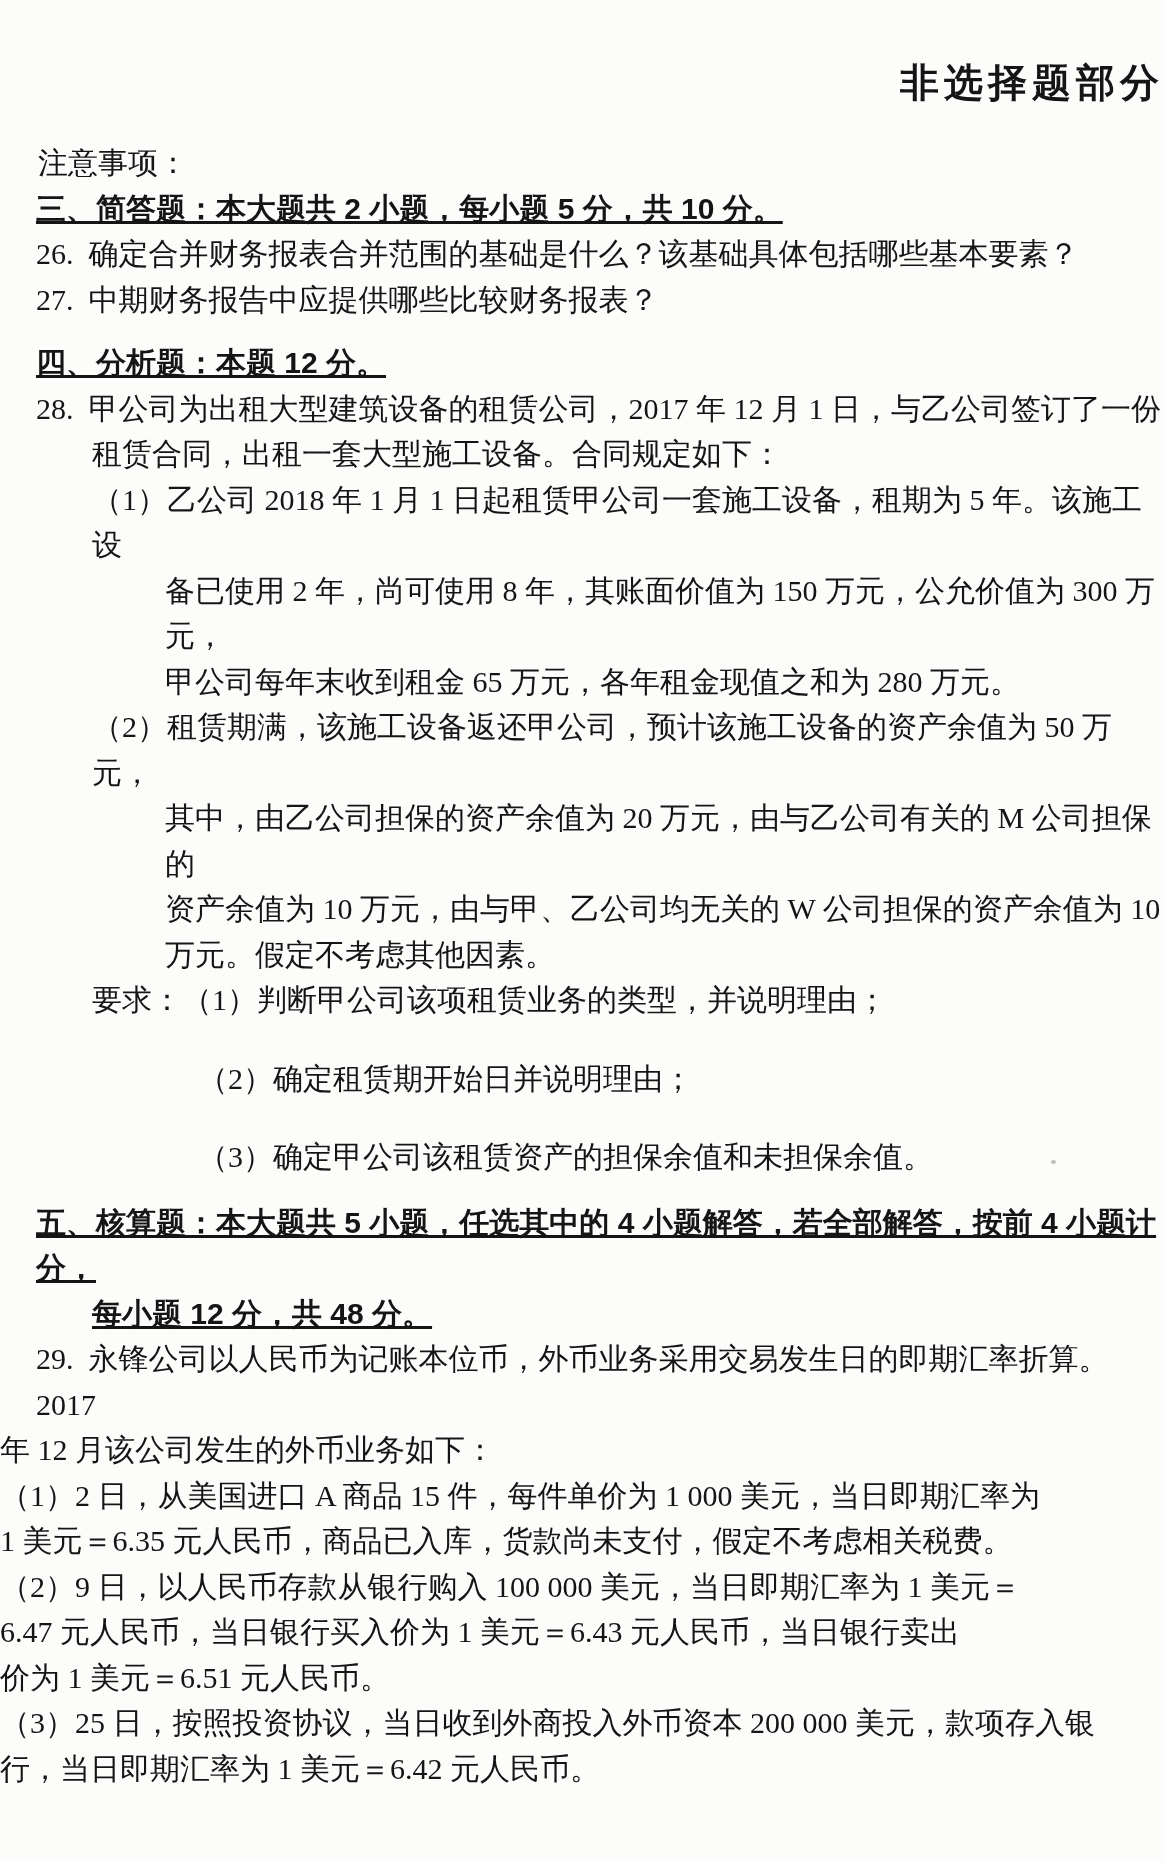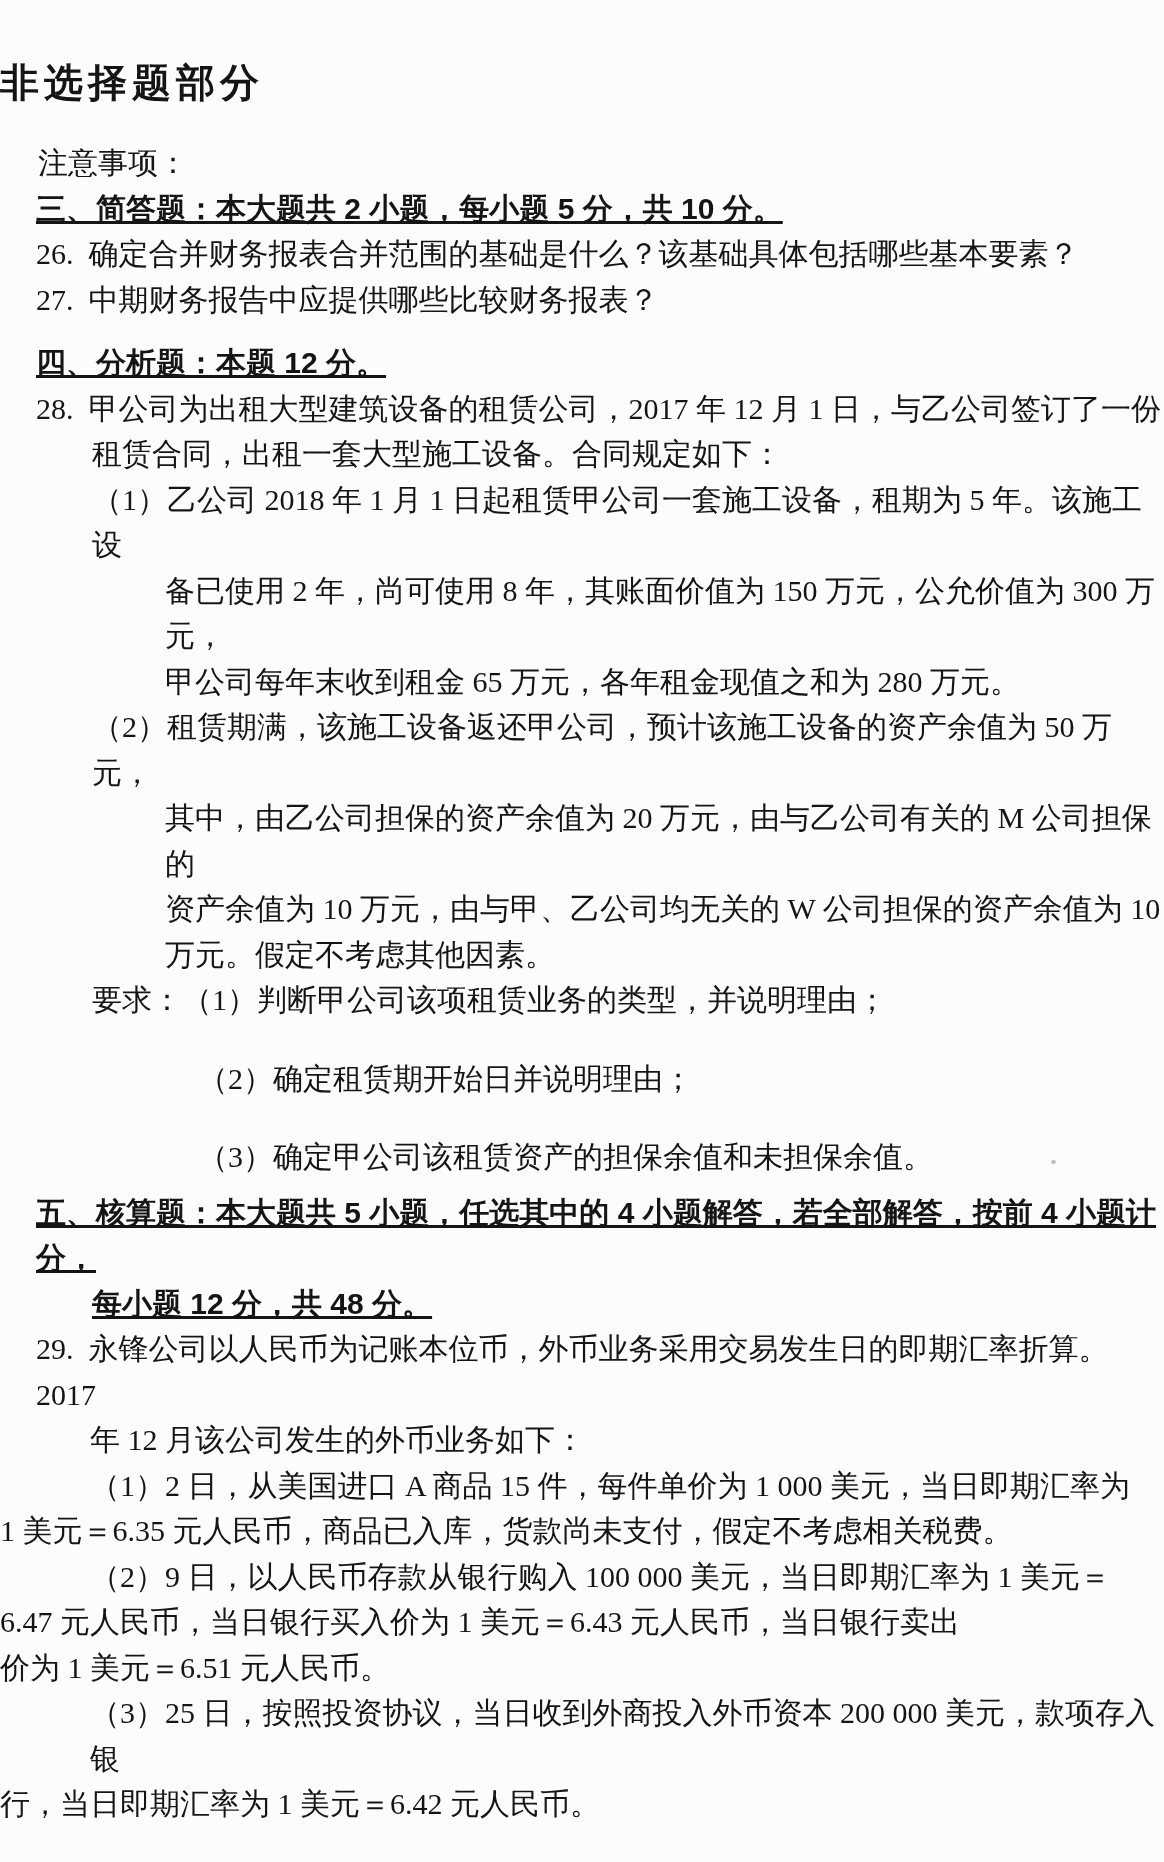--- a/index.html
+++ b/index.html
@@ -14,43 +14,43 @@
   .page{
     position:relative;
     width:1164px;height:1862px;
     padding-top:57px;
     box-sizing:border-box;
     font-size:30px;
     line-height:45.5px;
   }
   .line{white-space:pre-wrap;}
   .title{
-    text-align:left;
+    text-align:right;
     font-family:"Liberation Sans","DejaVu Sans",sans-serif;
     font-weight:700;
     font-size:39px;
     line-height:52px;
     letter-spacing:5px;
   }
   .hd{
     font-family:"Liberation Sans","DejaVu Sans",sans-serif;
     font-weight:700;
     text-decoration:underline;
   }
   .notice-label{margin-left:38px;}
   .notice-body{margin-left:85px;margin-top:14px;}
   .ind-a{margin-left:36px;}
   .ind-b{margin-left:92px;}
   .ind-c{margin-left:165px;}
   .ind-d{margin-left:198px;margin-top:33px;}
-  .ind-e{margin-left:90px;}
+  .ind-e{}
   .ind-f{}
   .gap-notice{margin-top:31px;font-family:Liberation Serif, serif;}
   .gap-s4{margin-top:18px;}
-  .gap-s5{margin-top:10px;}
+  .gap-s5{margin-top:20px;}
   .speck{
     position:absolute;
     left:1051px;top:1160px;
     width:5px;height:4px;
     background:#8a8a8a;
     border-radius:50%;
     opacity:.55;
   }
 </style>
 </head>

